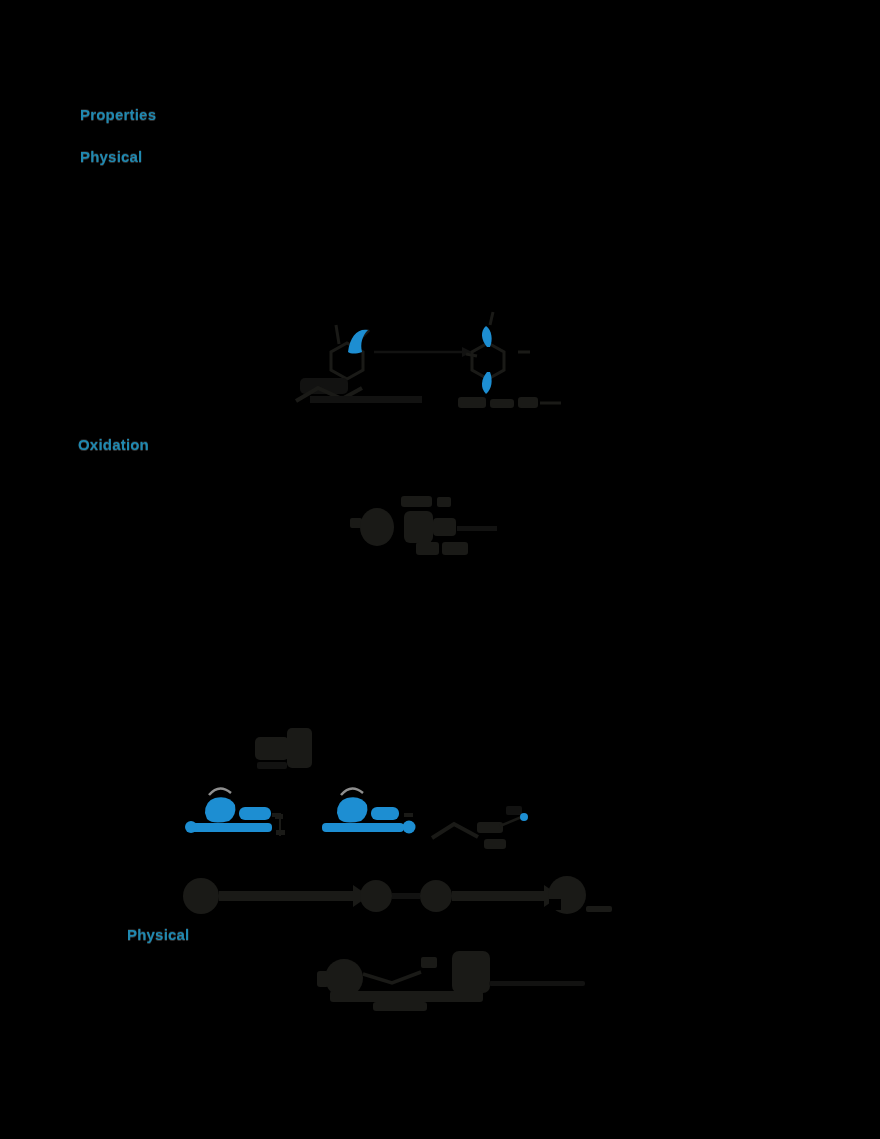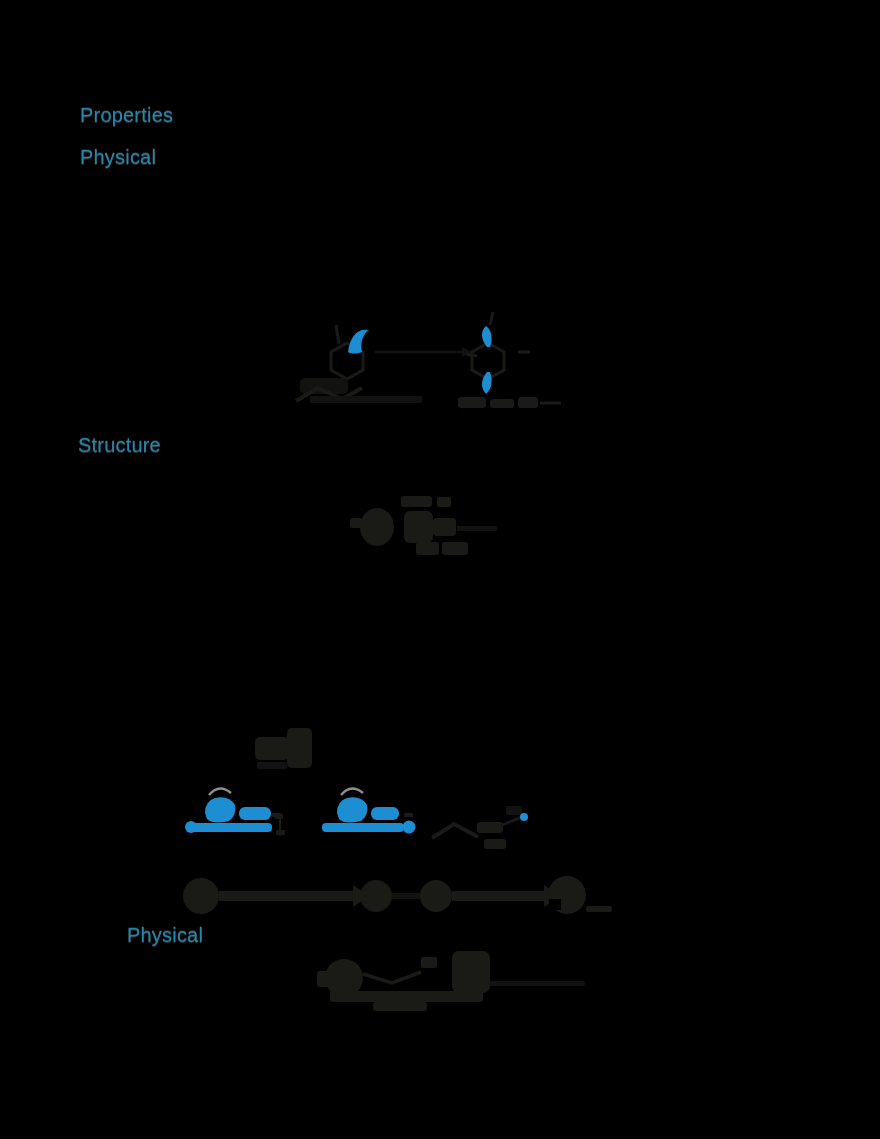--- a/index.html
+++ b/index.html
@@ -5,43 +5,43 @@
   html,body{margin:0;padding:0;background:#000;}
   .page{
     position:relative;
     width:880px;height:1139px;
     background:var(--bg,#000);
     overflow:hidden;
     font-family:"Liberation Sans",sans-serif;
   }
   .tlabel{
     position:absolute;
-    font-weight:normal;
-    font-size:20px;
+    font-weight:bold;
+    font-size:15px;
     line-height:18px;
     color:var(--teal-link,#1f89b1);
     letter-spacing:.2px;
     text-shadow:0 1px 0 rgba(130,130,130,.35),0 -1px 0 rgba(130,130,130,.22);
     cursor:pointer;
     white-space:nowrap;
   }
   #heading-line1{left:80px;top:106px;}
   #heading-line2{left:80px;top:148px;}
   #label-mid{left:78px;top:436px;}
   #label-bottom{left:127px;top:926px;}
   svg.scheme{position:absolute;left:0;top:0;}
 </style>
 </head>
 <body>
 
 <div class="page">
 
   <a class="tlabel" id="heading-line1">Properties</a>
   <a class="tlabel" id="heading-line2">Physical</a>
-  <a class="tlabel" id="label-mid">Structure</a>
+  <a class="tlabel" id="label-mid">Oxidation</a>
   <a class="tlabel" id="label-bottom">Physical</a>
 
   <svg class="scheme" width="880" height="1139" viewBox="0 0 880 1139">
 
     <g>
       <polygon points="347,343 363,352 363,370 347,379 331,370 331,352" fill="none" stroke="var(--ink)" stroke-width="3"></polygon>
       <line x1="339" y1="344" x2="336" y2="325" stroke="var(--ink)" stroke-width="3"></line>
       <line x1="356" y1="343" x2="369" y2="330" stroke="var(--ink)" stroke-width="3"></line>
       <rect x="300" y="378" width="48" height="16" rx="5" fill="var(--ink-faint)"></rect>
       <polyline points="296,401 318,388 342,399 362,388" fill="none" stroke="var(--ink)" stroke-width="4"></polyline>

